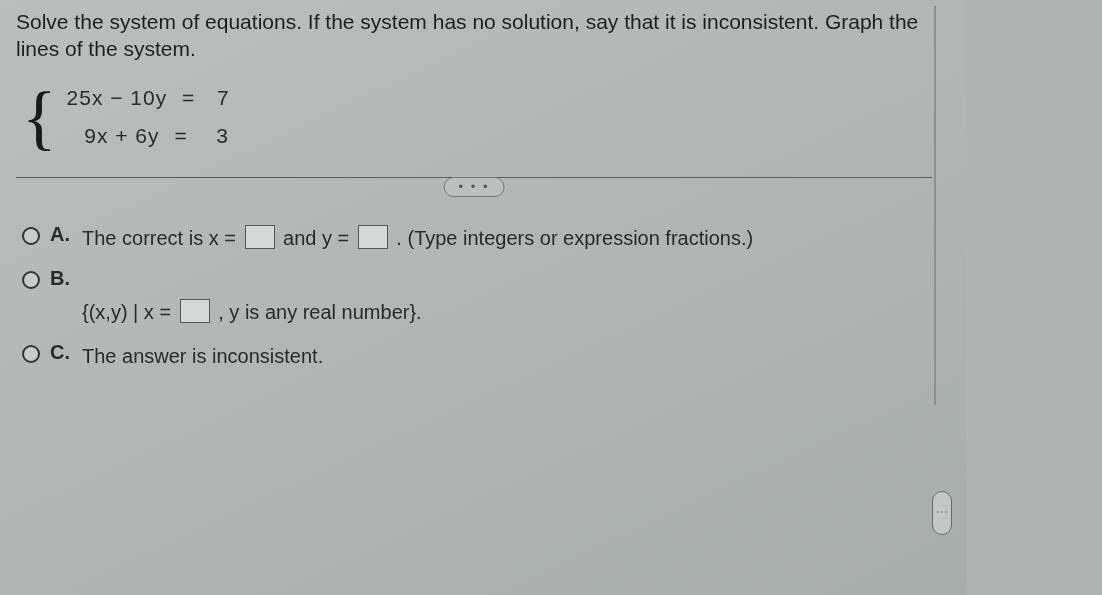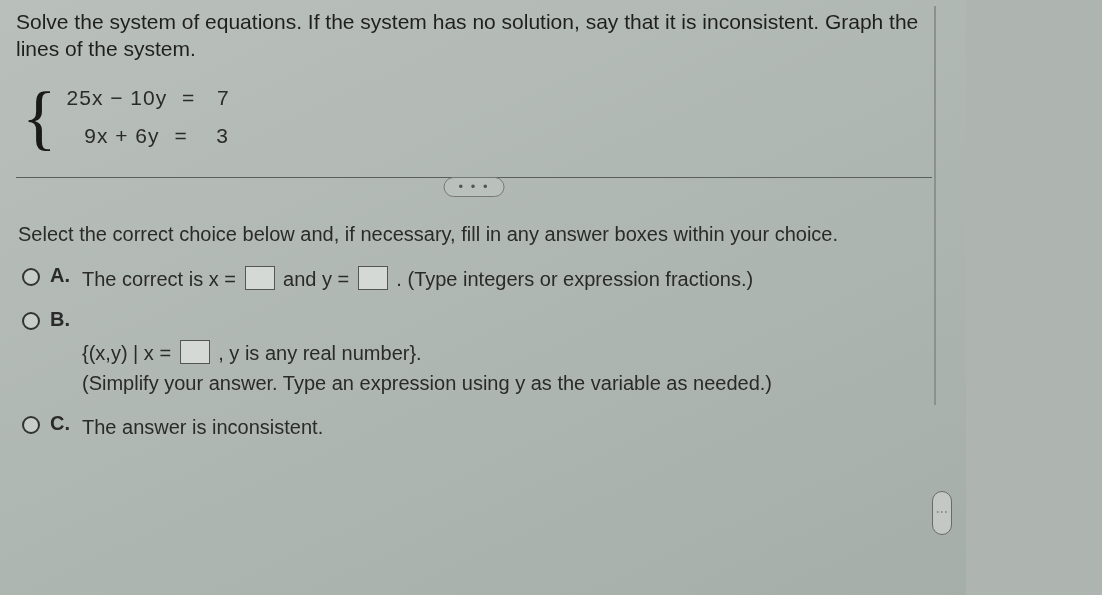--- a/index.html
+++ b/index.html
@@ -172,21 +172,20 @@
         <span>3</span>
       </div>
     </div>
   </div>
 
   <div class="hr-wrap">
     <hr class="hr">
     <div class="dots">• • •</div>
   </div>
 
-  <div class="prompt2">Select the correct choice below and, if necessary, fill in any answer boxes within your choice.</div>
 
   <div class="choices">
 
     <div class="choice">
       <div class="radio"></div>
       <div class="letter">A.</div>
       <div class="cbody">
         <span>The correct is x =</span>
         <span class="ansbox"></span>
         <span>and y =</span>
@@ -196,21 +195,20 @@
     </div>
 
     <div class="choice">
       <div class="radio"></div>
       <div class="letter">B.</div>
       <div class="cbody">
         <br>
         <span>{(x,y) | x =</span>
         <span class="ansbox"></span>
         <span>, y is any real number}.</span><br>
-        <span>(Simplify your answer. Type an expression using y as the variable as needed.)</span>
       </div>
     </div>
 
     <div class="choice">
       <div class="radio"></div>
       <div class="letter">C.</div>
       <div class="cbody">The answer is inconsistent.</div>
     </div>
 
   </div>

